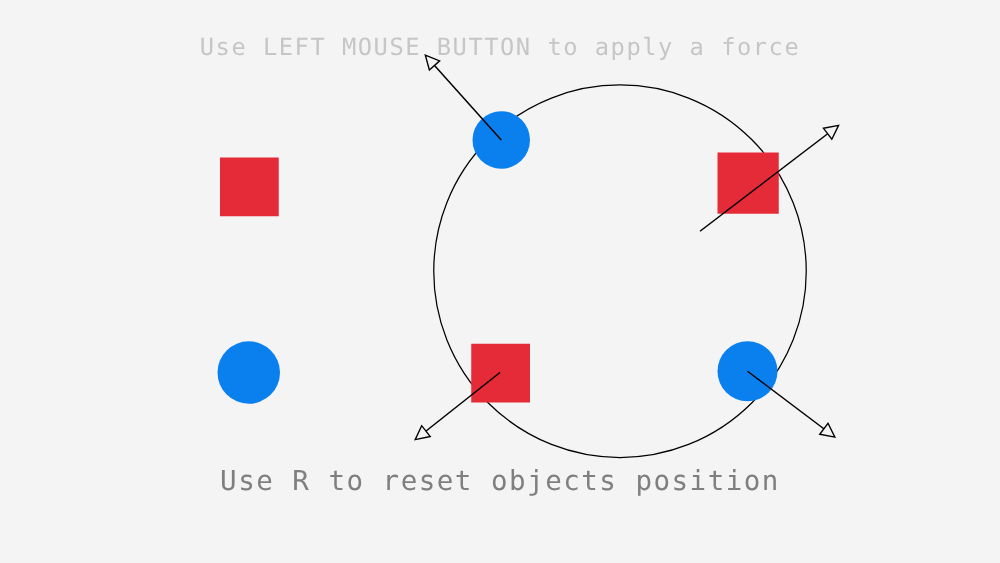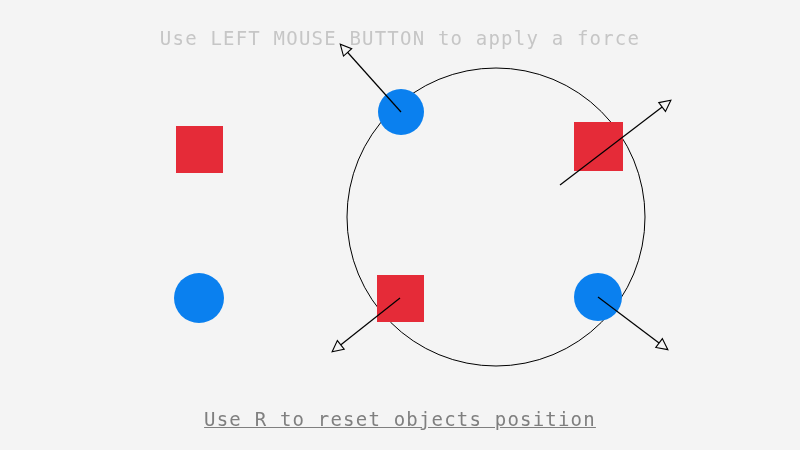--- a/index.html
+++ b/index.html
@@ -34,24 +34,23 @@
     letter-spacing: 1.2px;
     white-space: pre;
     user-select: none;
   }
   #hint-top {
     top: 27px;
     font-size: 19px;
     color: #c6c6c6;
   }
   #hint-bottom {
-    top: 408px;
-    font-size: 19px;
+    top: 373px;
+    font-size: 22px;
     color: #7f7f7f;
-    text-decoration: underline;
   }
 </style>
 </head>
 <body>
 
 <div id="stage" style="background: rgb(244, 244, 244);">
 
   <svg id="scene-svg" viewBox="0 0 800 450">
     <defs>
       <marker id="arrowhead" viewBox="0 0 12 12" refX="10" refY="6" markerWidth="11" markerHeight="11" orient="auto-start-reverse">

